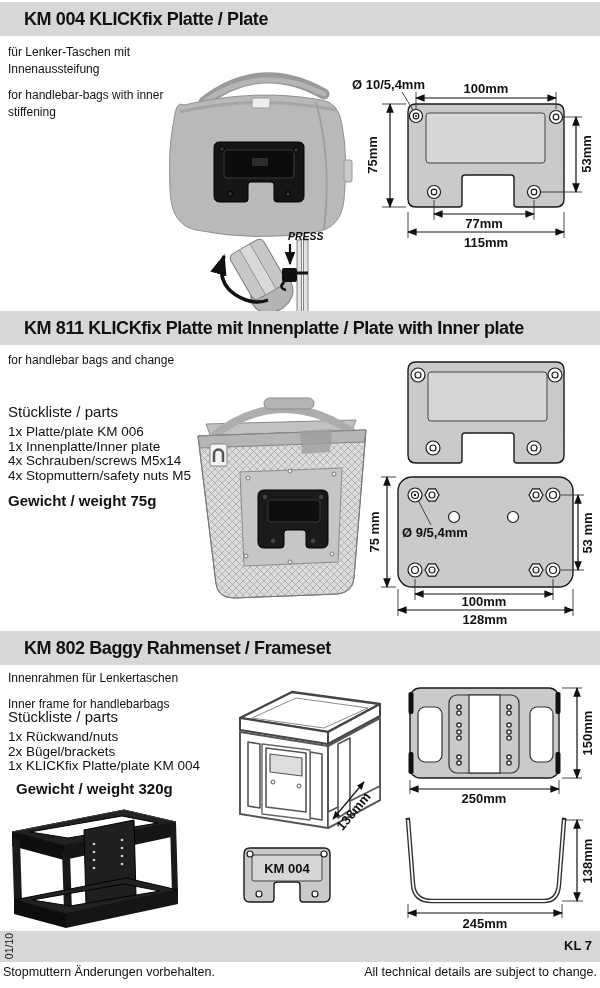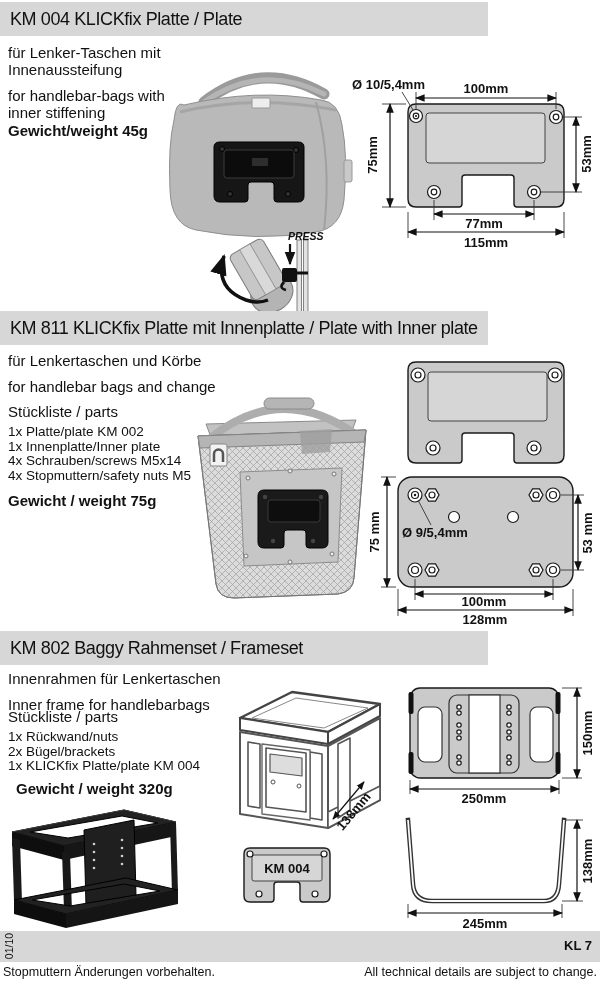--- a/index.html
+++ b/index.html
@@ -1,21 +1,21 @@
 <!DOCTYPE html>
 <html><head>
 <meta charset="utf-8">
 <style>
   html,body{margin:0;padding:0;background:#fff;}
   #page{position:relative;width:600px;height:988px;background:#fff;overflow:hidden;
         font-family:"Liberation Sans",sans-serif;color:#111;}
-  .sec-header{position:absolute;left:0;width:488px;height:34px;background:#d7d7d7;
-        display:flex;align-items:center;padding-left:10px;box-sizing:border-box;
-        font-weight:normal;font-size:18px;letter-spacing:-0.4px;white-space:nowrap;}
-  .desc{position:absolute;font-size:15px;line-height:17px;}
+  .sec-header{position:absolute;left:0;width:600px;height:34px;background:#d7d7d7;
+        display:flex;align-items:center;padding-left:24px;box-sizing:border-box;
+        font-weight:bold;font-size:18px;letter-spacing:-0.4px;white-space:nowrap;}
+  .desc{position:absolute;font-size:12px;line-height:17px;}
   .desc p{margin:0 0 9px 0;}
   .bold-line{position:absolute;font-weight:bold;font-size:15px;white-space:nowrap;}
   .parts-title{position:absolute;font-weight:normal;font-size:15px;}
   .parts{position:absolute;font-size:13.5px;line-height:14.5px;}
   .parts div{white-space:nowrap;}
   svg{position:absolute;overflow:visible;}
   svg text{font-family:"Liberation Sans",sans-serif;font-weight:bold;fill:#111;}
   .dim{stroke:#111;stroke-width:1.2;}
   .ext{stroke:#333;stroke-width:0.9;fill:none;}
   .plate{fill:#cacaca;stroke:#1a1a1a;stroke-width:1.4;}
@@ -33,21 +33,20 @@
 <div id="page">
 
   <div class="sec-header" style="top:2px">
     <span>KM 004 KLICKfix Platte / Plate</span>
   </div>
 
   <div class="desc" style="left:8px;top:44px;width:165px">
     <p>für Lenker-Taschen mit Innenaussteifung</p>
     <p>for handlebar-bags with inner stiffening</p>
   </div>
-  <div class="bold-line" style="left:8px;top:122px">Gewicht/weight 45g</div>
 
   <svg style="left:156px;top:50px" width="210" height="195" viewBox="0 0 210 195">
     <path d="M48 52 Q105 8 168 44" fill="none" stroke="#9a9a9a" stroke-width="11" stroke-linecap="round"></path>
     <path d="M48 52 Q105 12 168 44" fill="none" stroke="#b5b5b5" stroke-width="5" stroke-linecap="round"></path>
     <path d="M28 55 Q20 50 18 70 Q12 95 14 140 Q15 175 40 180 Q100 192 160 182 Q185 178 188 150 Q192 105 186 75 Q183 52 165 50 Q100 38 28 55 Z" fill="#b9b9b9" stroke="#8f8f8f" stroke-width="1"></path>
     <path d="M24 62 Q100 44 180 60" fill="none" stroke="#a5a5a5" stroke-width="3"></path>
     <path d="M160 52 Q176 110 168 180" fill="none" stroke="#a0a0a0" stroke-width="2"></path>
     <rect x="96" y="48" width="18" height="10" rx="1" fill="#ededed" stroke="#999"></rect>
     <rect x="188" y="110" width="8" height="22" rx="2" fill="#c9c9c9" stroke="#999"></rect>
     <g>
@@ -134,26 +133,25 @@
       <line class="dim" x1="58" y1="170" x2="214" y2="170" marker-start="url(#a1)" marker-end="url(#a1)"></line>
       <text x="136" y="185" font-size="13" text-anchor="middle">115mm</text>
     </g>
   </svg>
 
   <div class="sec-header" style="top:311px">
     <span>KM 811 KLICKfix Platte mit Innenplatte / Plate with Inner plate</span>
   </div>
 
   <div class="desc" style="left:8px;top:352px;width:260px">
-    <p>für Lenkertaschen und Körbe</p>
     <p>for handlebar bags and change</p>
   </div>
   <div class="parts-title" style="left:8px;top:403px">Stückliste / parts</div>
   <div class="parts" style="left:8px;top:425px">
-    <div>1x Platte/plate KM 002</div>
+    <div>1x Platte/plate KM 006</div>
     <div>1x Innenplatte/Inner plate</div>
     <div>4x Schrauben/screws M5x14</div>
     <div>4x Stopmuttern/safety nuts M5</div>
   </div>
   <div class="bold-line" style="left:8px;top:492px">Gewicht / weight 75g</div>
 
   <svg style="left:180px;top:378px" width="205" height="235" viewBox="0 0 205 235">
     <defs>
       <pattern id="mesh1" patternUnits="userSpaceOnUse" width="7" height="7">
         <path d="M0 7 L7 0 M0 0 L7 7" stroke="#a0a0a0" stroke-width="0.7" fill="none"></path>

